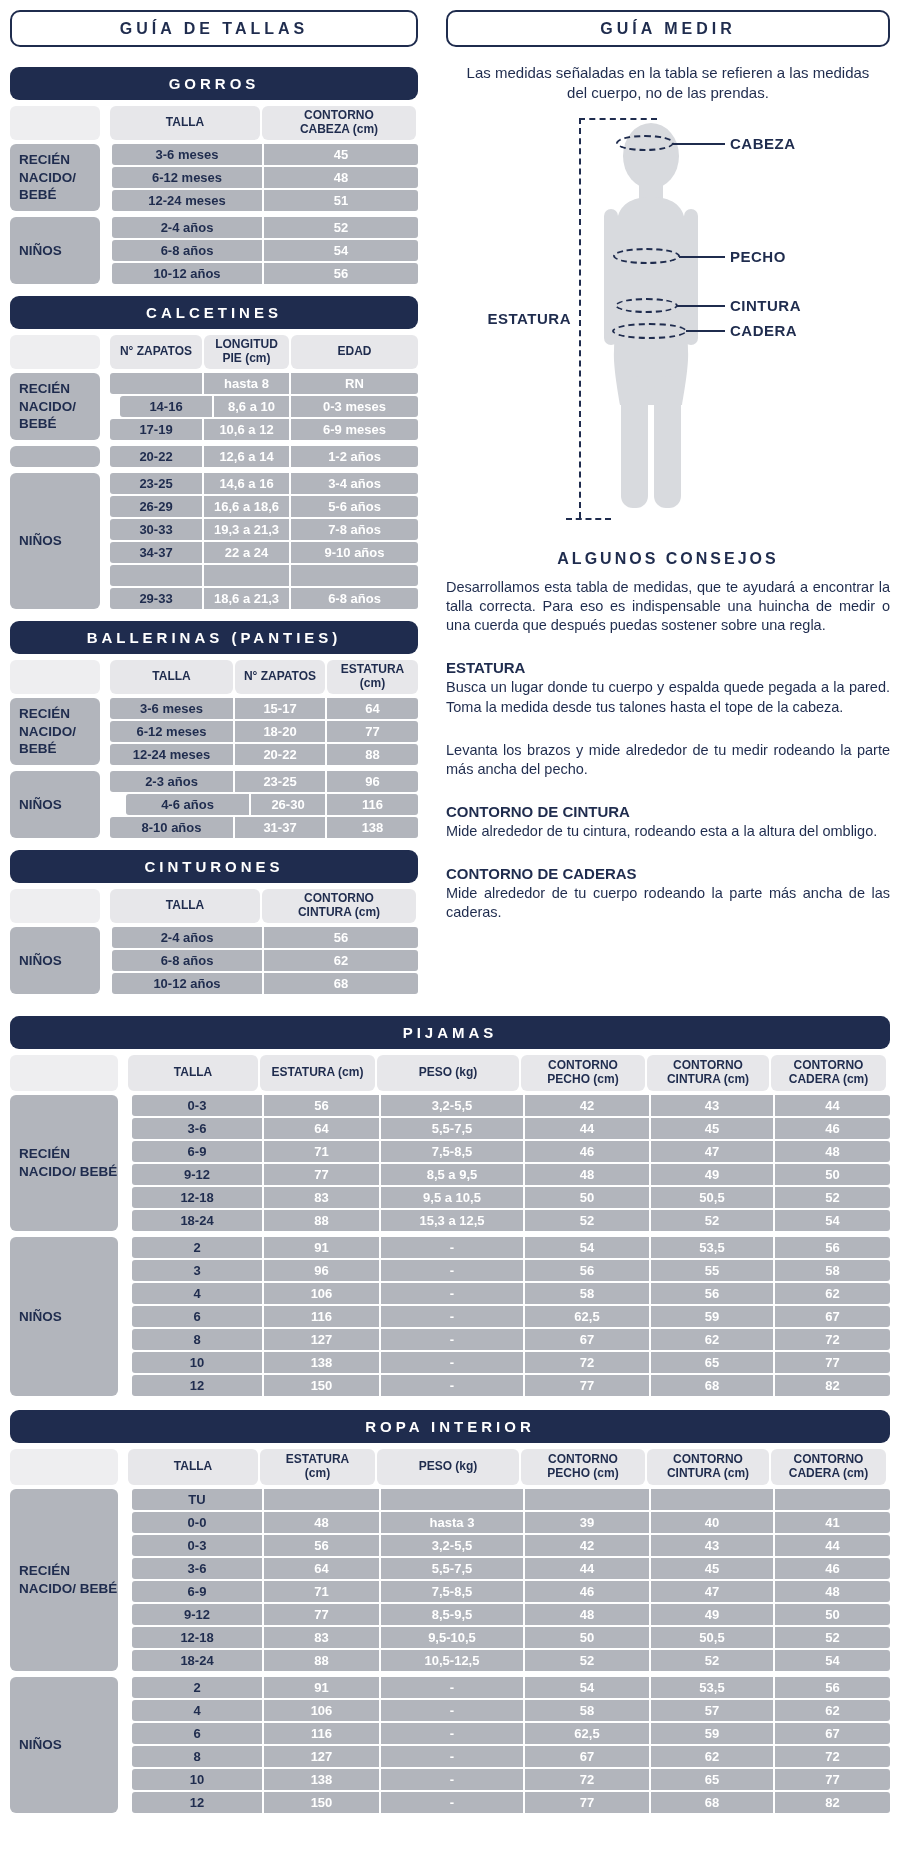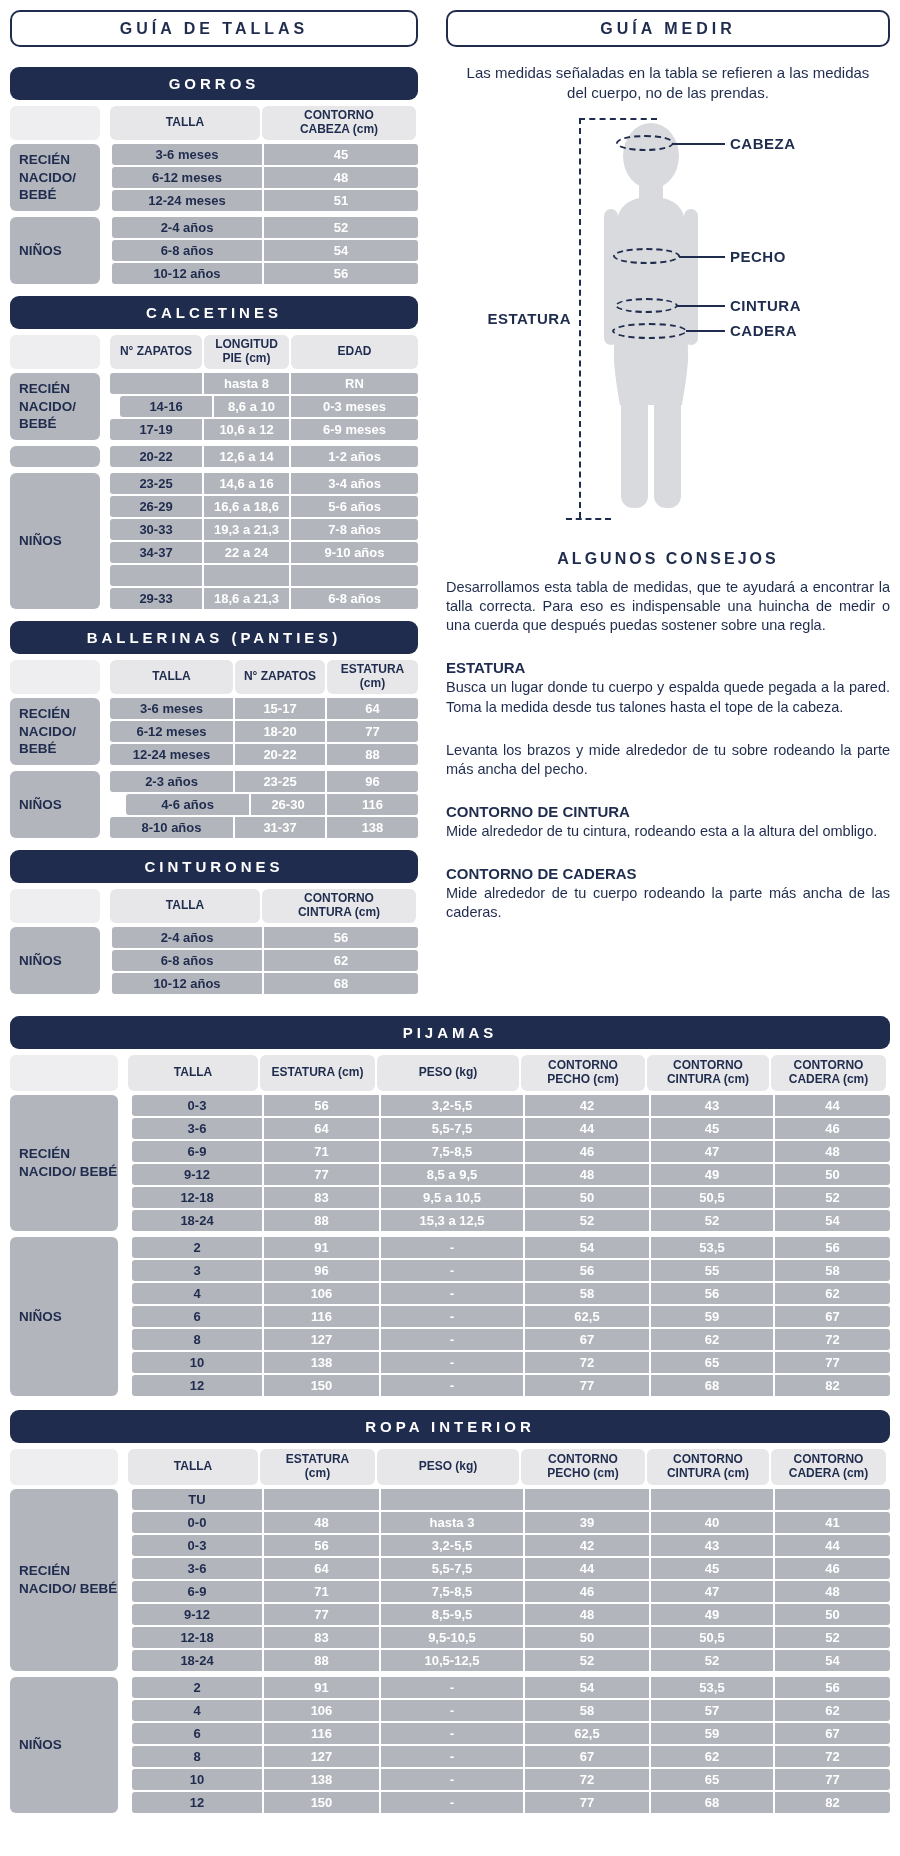--- a/index.html
+++ b/index.html
@@ -292,21 +292,21 @@
       </div>
 
       <h2 class="consejos-title">ALGUNOS CONSEJOS</h2>
       <p class="consejos-intro">Desarrollamos esta tabla de medidas, que te ayudará a encontrar la talla correcta. Para eso es indispensable una huincha de medir o una cuerda que después puedas sostener sobre una regla.</p>
 
       <div class="tip">
         <h3>ESTATURA</h3>
         <p>Busca un lugar donde tu cuerpo y espalda quede pegada a la pared. Toma la medida desde tus talones hasta el tope de la cabeza.</p>
       </div>
       <div class="tip">
-        <p>Levanta los brazos y mide alrededor de tu sobre rodeando la parte más ancha del pecho.</p>
+        <p>Levanta los brazos y mide alrededor de tu medir rodeando la parte más ancha del pecho.</p>
       </div>
       <div class="tip">
         <h3>CONTORNO DE CINTURA</h3>
         <p>Mide alrededor de tu cintura, rodeando esta a la altura del ombligo.</p>
       </div>
       <div class="tip">
         <h3>CONTORNO DE CADERAS</h3>
         <p>Mide alrededor de tu cuerpo rodeando la parte más ancha de las caderas.</p>
       </div>
     </section>

